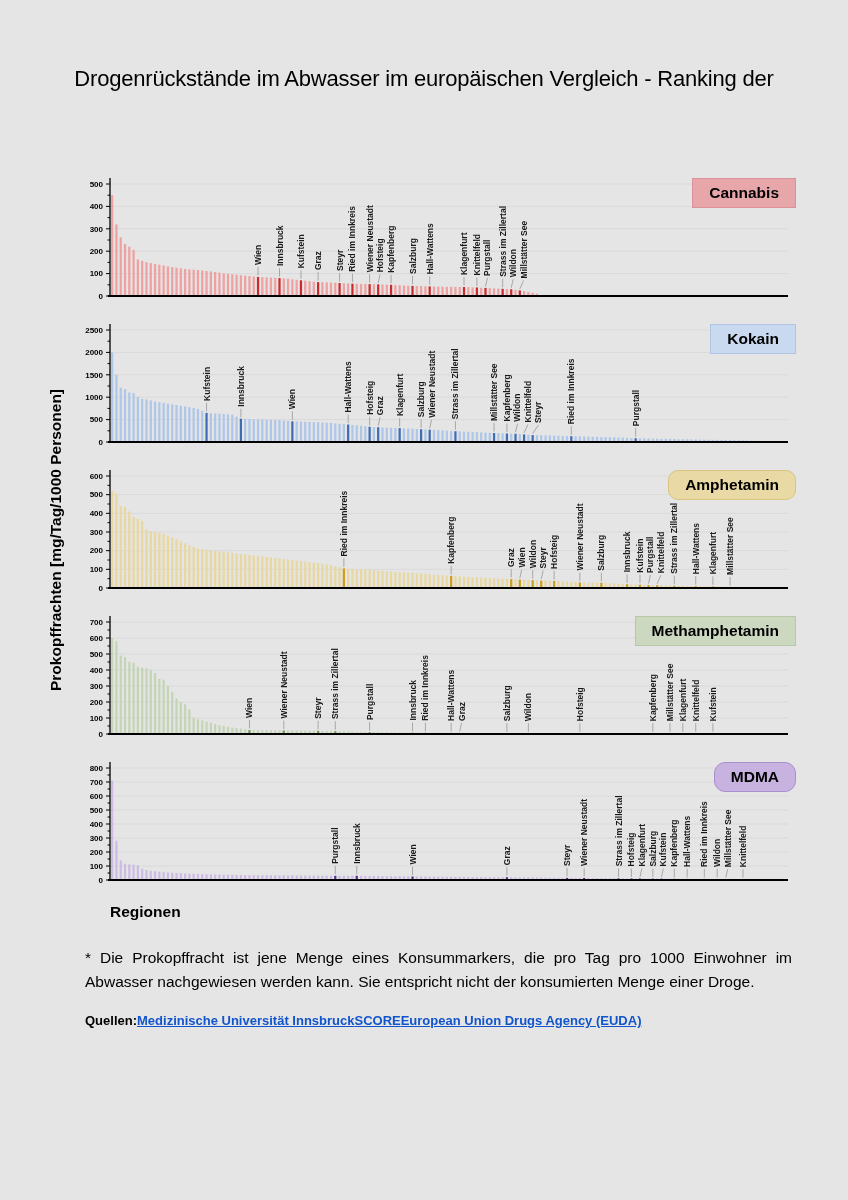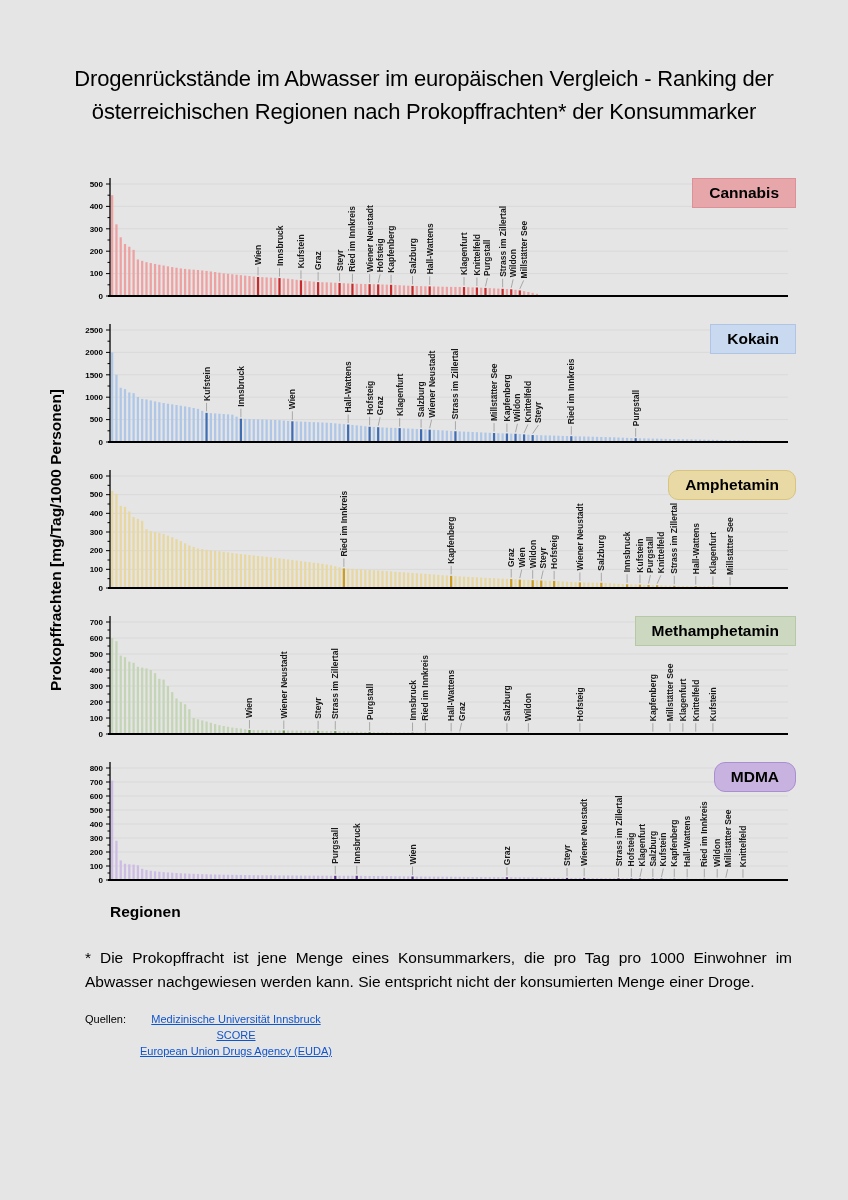--- a/index.html
+++ b/index.html
@@ -11,30 +11,30 @@
   .ylabel{position:absolute;top:372px;left:56px;transform:translate(-50%,-50%) rotate(-90deg);
           white-space:nowrap;font-weight:bold;font-size:15.5px;}
   .panel{position:absolute;left:0;width:848px;height:146px;}
   .panel svg{position:absolute;left:0;top:0;}
   .box{position:absolute;right:52px;top:10px;padding:5px 16px;font-weight:bold;font-size:15.5px;
        border:1px solid transparent;}
   .xlabel{position:absolute;top:735px;left:110px;width:678px;text-align:left;
           font-weight:bold;font-size:15.5px;}
   .footnote{position:absolute;top:946px;left:85px;width:707px;margin:0;
             font-size:15.5px;line-height:1.55;text-align:justify;}
-  .sources{position:absolute;top:1012px;left:85px;display:flex;gap:14px;font-size:11px;line-height:1.45;}
-  .src-links{display:flex;flex-direction:column;align-items:center;}
+  .sources{position:absolute;top:1012px;left:85px;display:flex;font-size:13px;line-height:1.45;font-weight:bold;}
+  .src-links{display:flex;flex-direction:row;}
   .src-links a{color:#1155cc;text-decoration:underline;cursor:pointer;}
 </style>
 </head>
 <body>
 
 <div class="page">
 
-  <div class="title"><span>Drogenrückstände im Abwasser im europäischen Vergleich - Ranking der</span><br><span>österreichischen Regionen nach Prokopffrachten*  der Konsummarker</span></div>
+  <div class="title"><span>Drogenrückstände im Abwasser im europäischen Vergleich - Ranking der</span><br></div>
 
   <div class="chart-wrap">
     <div class="ylabel">Prokopffrachten [mg/Tag/1000 Personen]</div>
 
     <div class="panel" id="panel-0" style="top:0">
       <svg width="848" height="146" viewBox="0 0 848 146">
           <line x1="110" y1="105.6" x2="788" y2="105.6" stroke="#d9d9d9" stroke-width="1"></line>
           <line x1="110" y1="83.19999999999999" x2="788" y2="83.19999999999999" stroke="#d9d9d9" stroke-width="1"></line>
           <line x1="110" y1="60.8" x2="788" y2="60.8" stroke="#d9d9d9" stroke-width="1"></line>
           <line x1="110" y1="38.39999999999999" x2="788" y2="38.39999999999999" stroke="#d9d9d9" stroke-width="1"></line>

